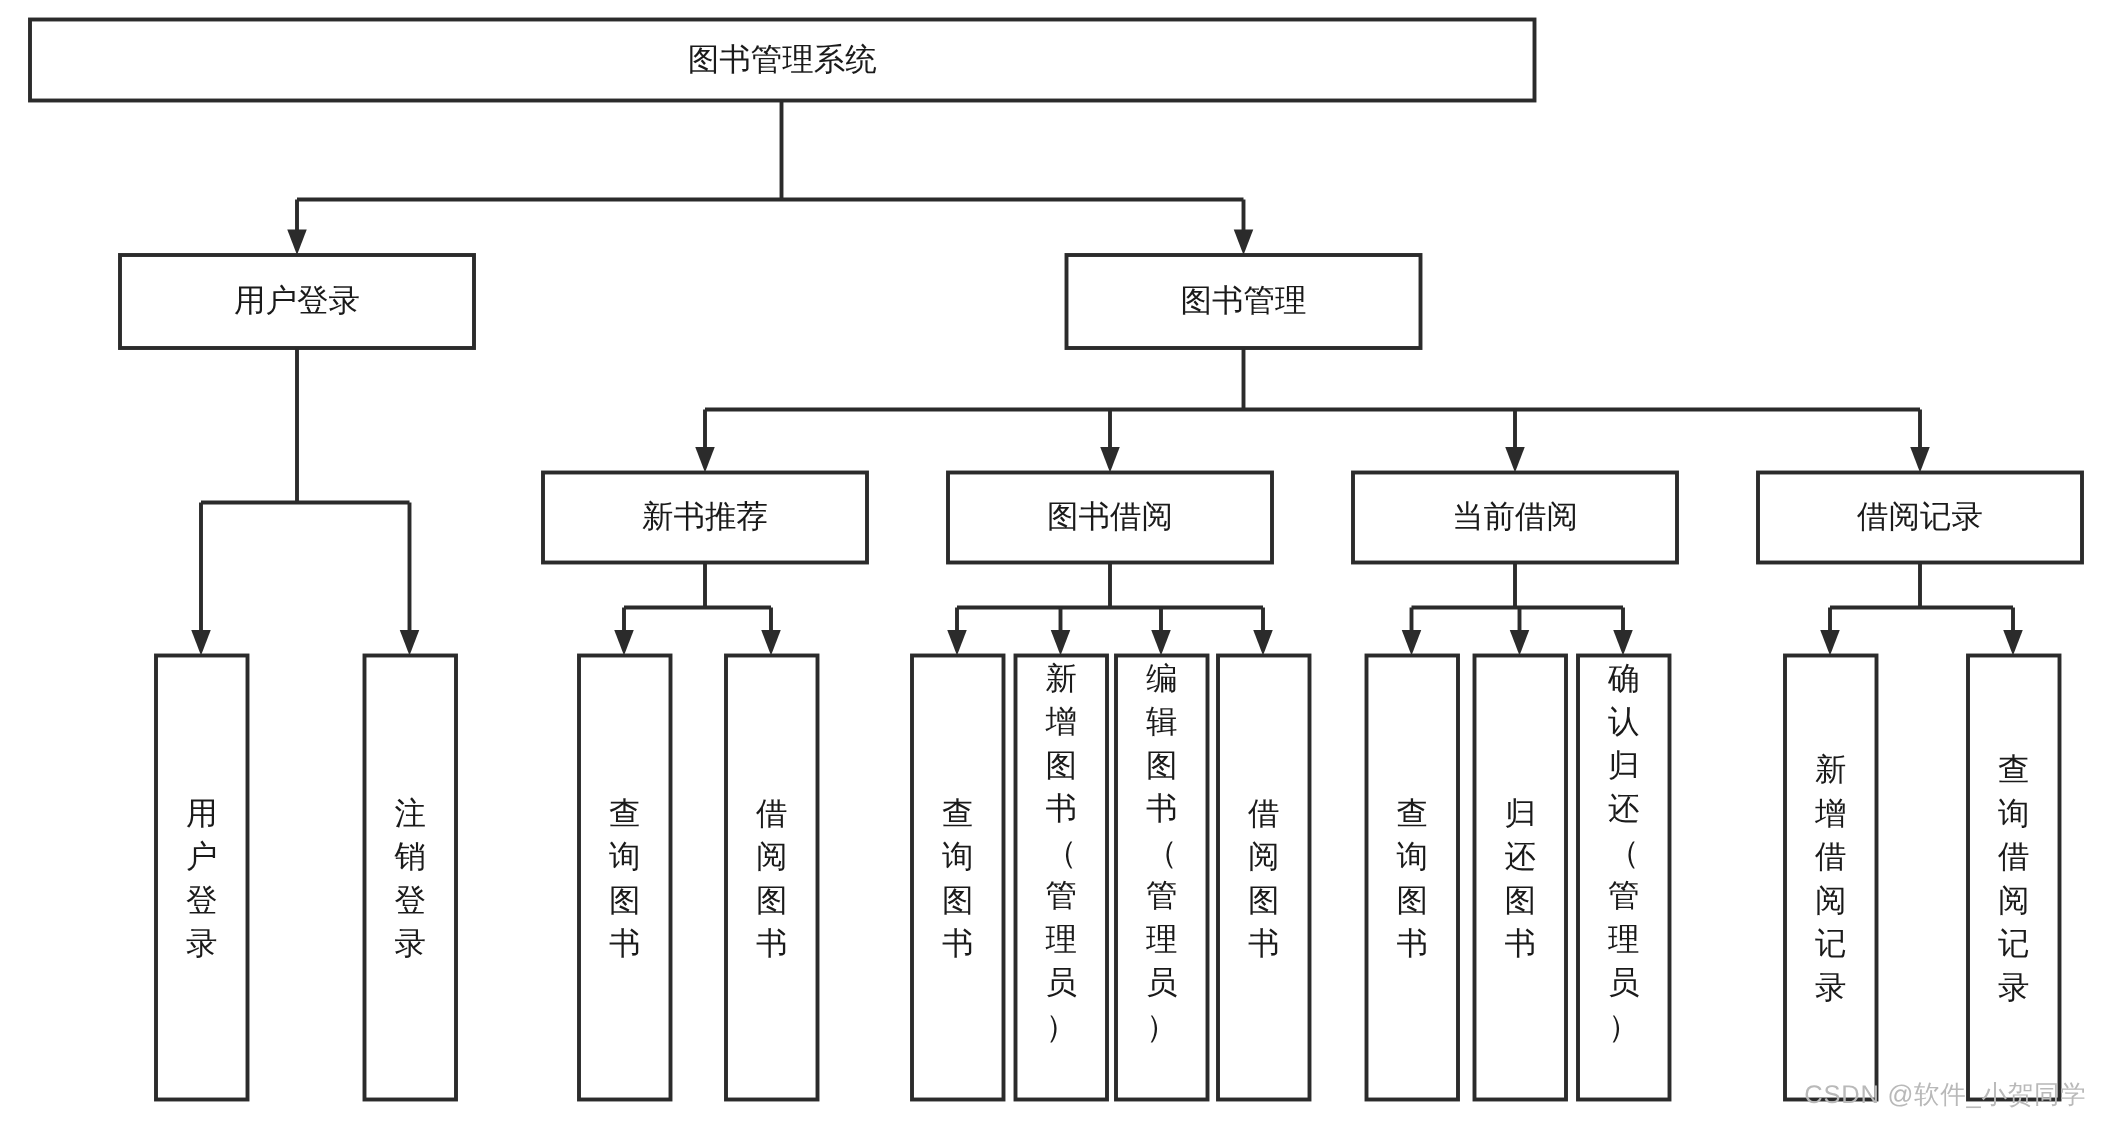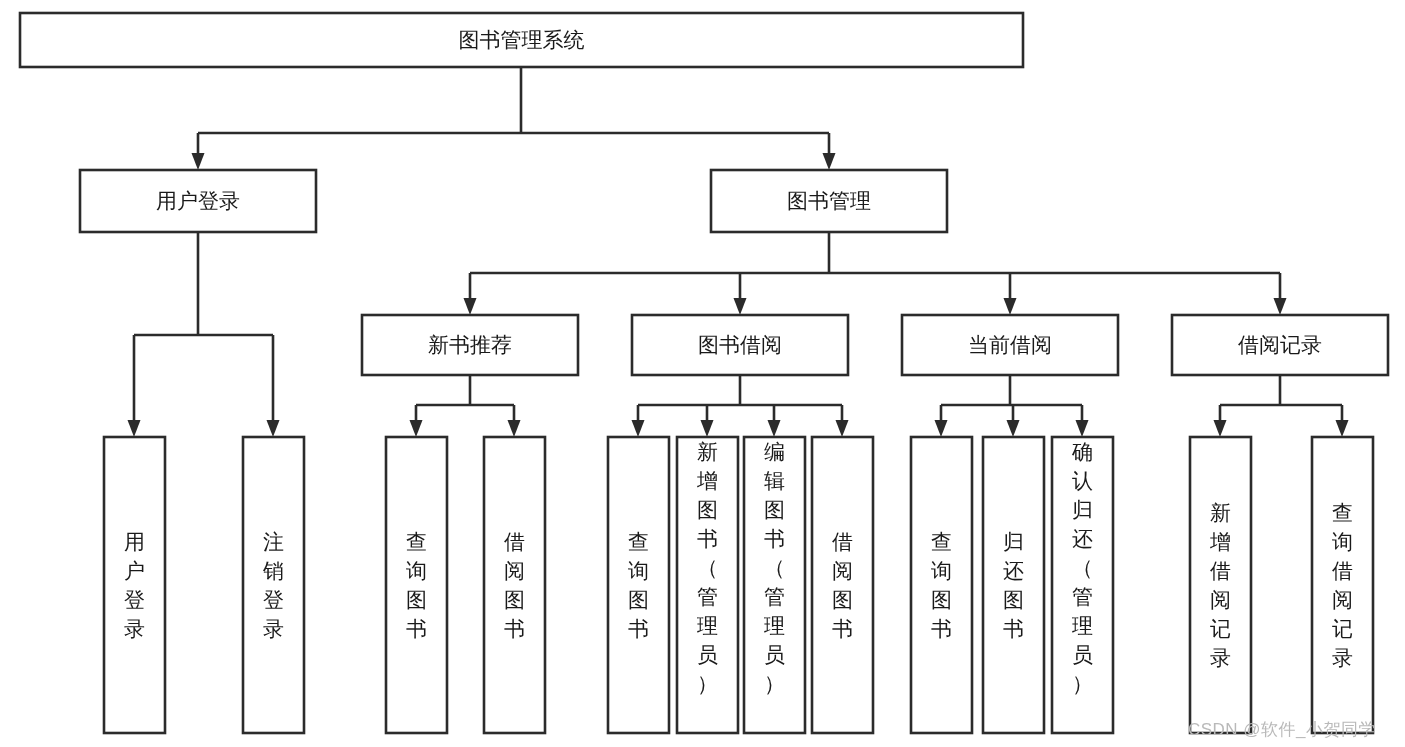--- a/index.html
+++ b/index.html
@@ -44,21 +44,21 @@
     dominant-baseline: middle;
   }
   .leaf-label {
     font-family: "Liberation Sans", "DejaVu Sans", sans-serif;
     font-size: 21px;
     fill: #1a1a1a;
     text-anchor: middle;
   }
   .watermark {
     position: absolute;
-    right: 29px;
+    right: 14px;
     bottom: 6px;
     font-family: "Liberation Sans", "DejaVu Sans", sans-serif;
     font-size: 17px;
     color: #b9b9b9;
     white-space: nowrap;
     letter-spacing: 0.5px;
     pointer-events: none;
     margin-top: 12px;
   }
 </style>

